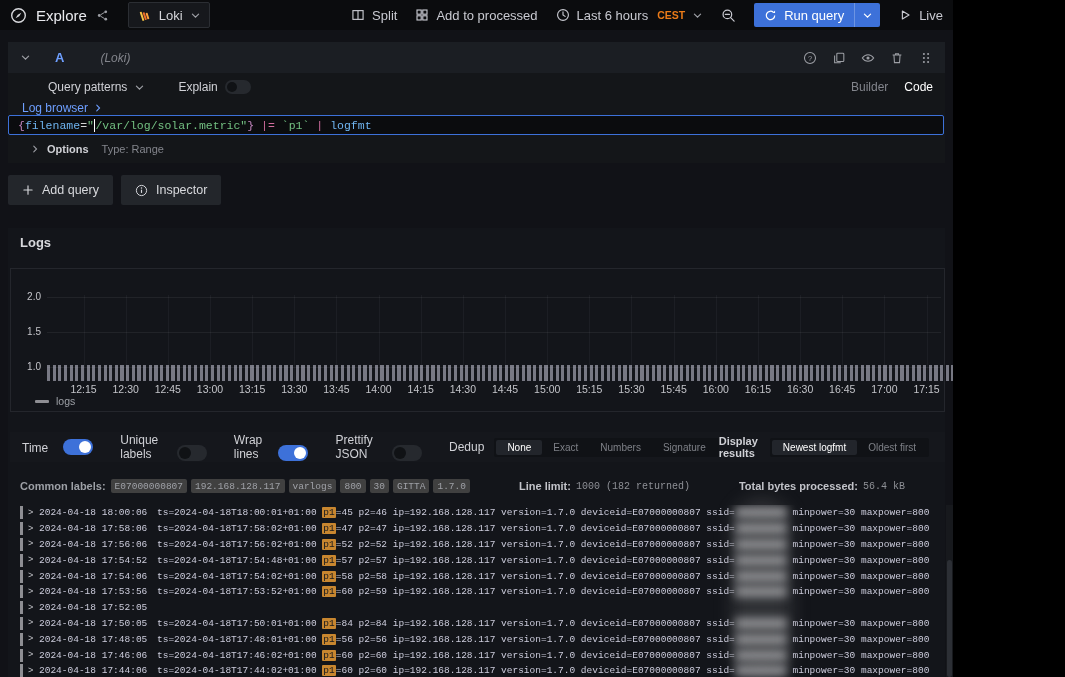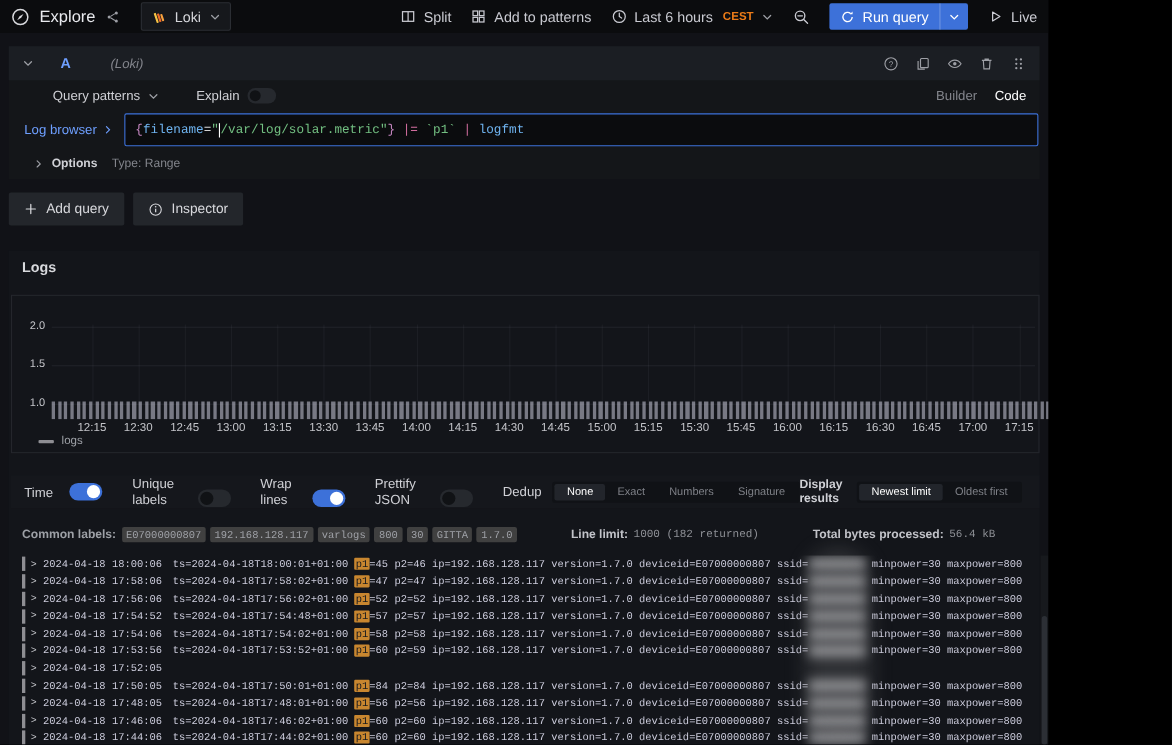--- a/index.html
+++ b/index.html
@@ -30,21 +30,21 @@
   .qcard{position:absolute;left:8px;right:8px;top:42px;height:121px;background:#141619;}
   .qhead{height:31px;background:#1b1e23;display:flex;align-items:center;padding:0 12px;gap:10px;}
   .refid{color:#6e9fff;font-weight:700;font-size:13px;margin-left:14px;}
   .dshint{font-style:italic;color:#83858c;font-size:12px;margin-left:26px;}
   .qhead-icons{margin-left:auto;display:flex;align-items:center;gap:15px;color:#9d9fa5;}
   .qrow2{height:28px;display:flex;align-items:center;padding:0 12px;gap:7px;font-size:12px;}
   .qrow2 .lbl{color:#d0d1d6;}
   .mode-tabs{margin-left:auto;display:flex;gap:16px;font-size:12px;}
   .mode-tabs .tab{color:#83858c;}
   .mode-tabs .tab.active{color:#fff;font-weight:500;}
-  .qrow3{display:flex;align-items:center;height:34px;}
+  .qrow3{display:flex;height:34px;flex-direction:column;}
   .logbrowser{display:flex;align-items:center;gap:5px;color:#6e9fff;font-size:12px;font-weight:500;
               padding:0 10px 0 14px;white-space:nowrap;}
   .logbrowser .chev{color:#6e9fff;width:10px;height:10px;}
   .qinput{flex:1;height:30px;background:#0b0c0e;border:1px solid #3d71d9;border-radius:2px;
           margin-right:1px;display:flex;align-items:center;padding:0 9px;box-sizing:border-box;
           font-size:11.5px;white-space:pre;overflow:hidden;}
   .tk-brace{color:#c586c0}.tk-name{color:#6fb4f0}.tk-plain{color:#d4d4d4}
   .tk-str{color:#73c082}.tk-op{color:#d16d9e}
   .caret{display:inline-block;width:1.5px;height:13px;background:#fff;vertical-align:-2px;}
   .qrow4{height:28px;display:flex;align-items:center;gap:7px;padding-left:22px;font-size:11px;}
@@ -249,21 +249,21 @@
             </svg>
           </span>
         <span>Split</span>
       </div>
       <div class="tb-item">
         <span class="icon">
             <svg>
               <use href="#i-apps"></use>
             </svg>
           </span>
-        <span>Add to patterns</span>
+        <span>Add to processed</span>
       </div>
       <div class="tb-item">
         <span class="icon">
             <svg>
               <use href="#i-clock"></use>
             </svg>
           </span>
         <span>Last 6 hours</span>
         <span class="tz">CEST</span>
         <span class="icon chev">
@@ -665,21 +665,21 @@
       <span class="dedup-label">Dedup</span>
       <div class="radio-group">
           <span class="radio active">None</span>
           <span class="radio">Exact</span>
           <span class="radio">Numbers</span>
           <span class="radio">Signature</span>
         </div>
       <div class="display-sec">
         <span class="display-label">Display results</span>
         <div class="radio-group">
-            <span class="radio active">Newest limit</span>
+            <span class="radio active">Newest logfmt</span>
             <span class="radio">Oldest first</span>
           </div>
       </div>
     </div>
 
     <div class="meta">
       <span class="mlabel">Common labels:</span>
       <span style="display:flex;gap:4px">
           <span class="chip">E07000000807</span>
           <span class="chip">192.168.128.117</span>

